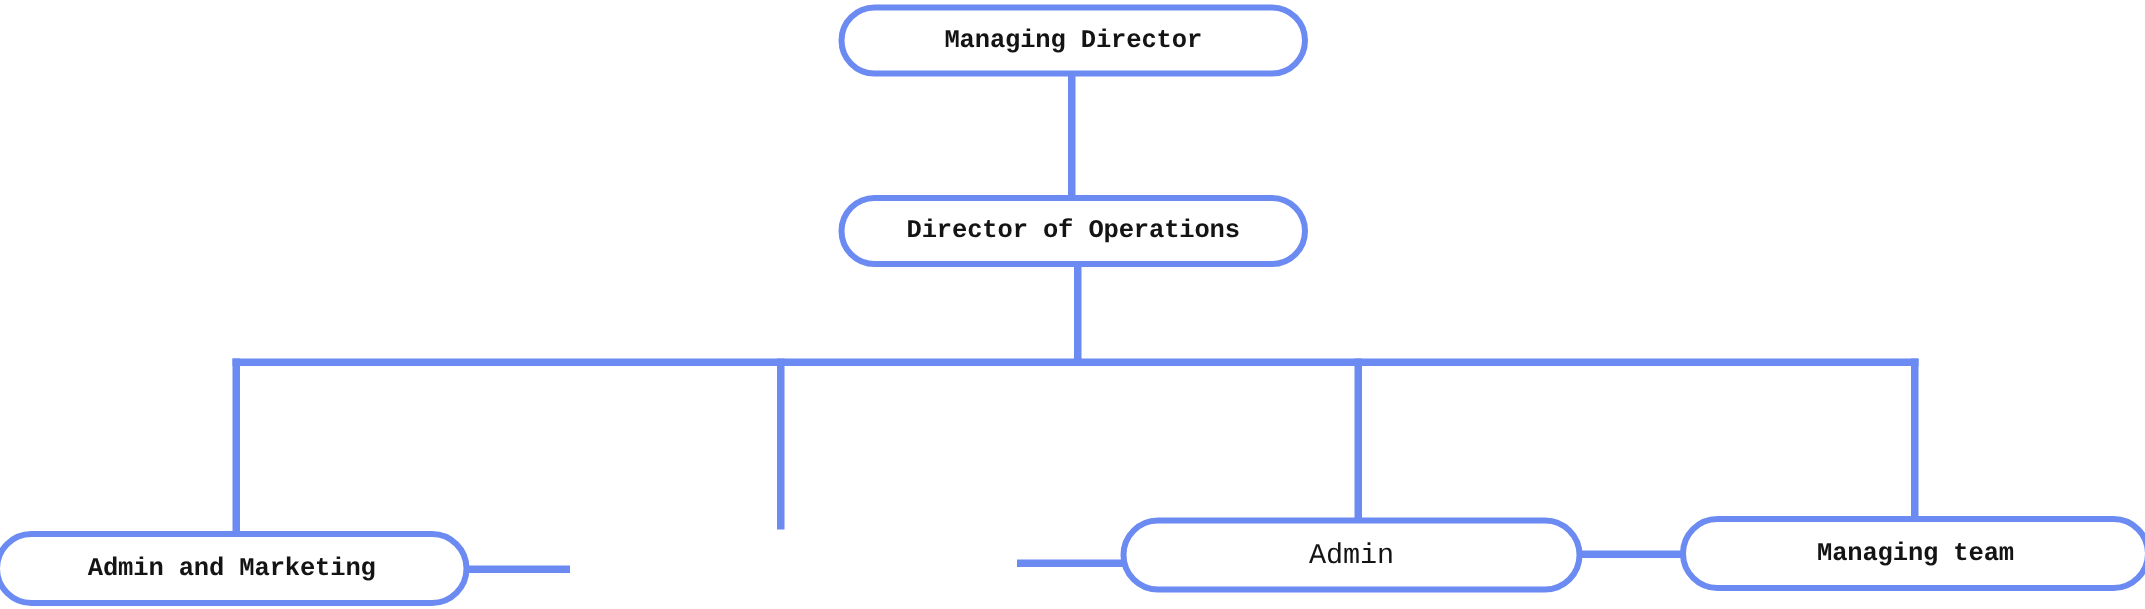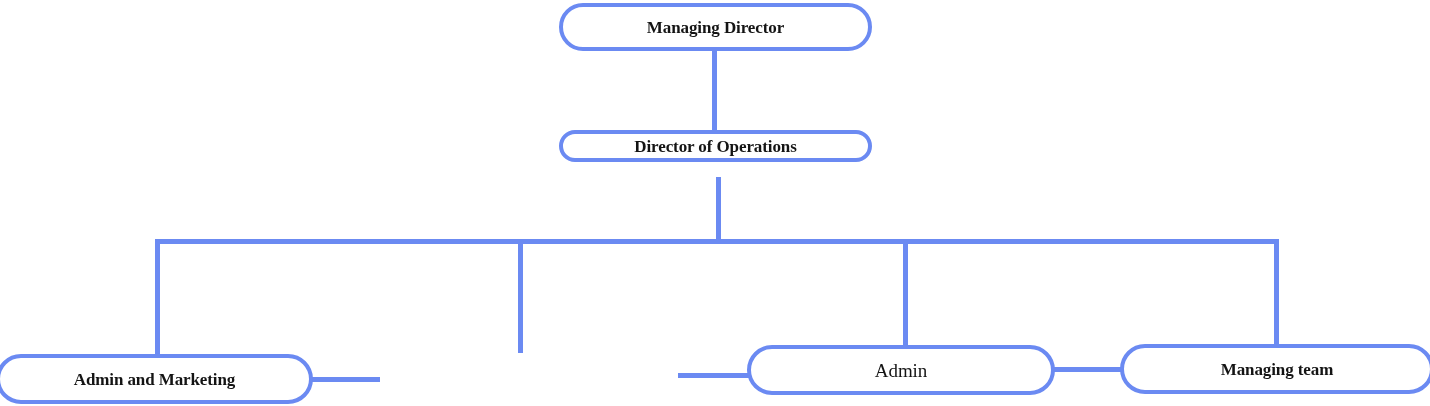--- a/index.html
+++ b/index.html
@@ -24,21 +24,21 @@
     box-sizing: border-box;
     background: #ffffff;
     border: 4px solid #6b8af2;
     border-radius: 999px;
     display: flex;
     align-items: center;
     justify-content: center;
     z-index: 3;
   }
   .node-label {
-    font-family: Liberation Serif, serif;
+    font-family: Liberation Mono, monospace;
     font-size: 17px;
     font-weight: bold;
     color: #141414;
     line-height: 1;
     white-space: nowrap;
     letter-spacing: -0.1px;
   }
   .node-label.regular {
     font-weight: normal;
     font-size: 19px;
@@ -74,21 +74,21 @@
   <div class="conn conn-h" style="left:310px; top:377px; width:70px;"></div>
 
   <div class="conn conn-h" style="left:678px; top:373px; width:73px;"></div>
 
   <div class="conn conn-h" style="left:1052px; top:367px; width:72px;"></div>
 
   <div class="node" style="left:559px; top:3px; width:313px; height:48px;">
     <span class="node-label">Managing Director</span>
   </div>
 
-  <div class="node" style="left:559px; top:130px; width:313px; height:32px;">
+  <div class="node" style="left:559px; top:130px; width:313px; height:48px;">
     <span class="node-label">Director of Operations</span>
   </div>
 
   <div class="node" style="left:-4px; top:354px; width:317px; height:50px;">
     <span class="node-label">Admin and Marketing</span>
   </div>
 
 
   <div class="node" style="left:747px; top:345px; width:308px; height:50px;">
     <span class="node-label regular">Admin</span>

